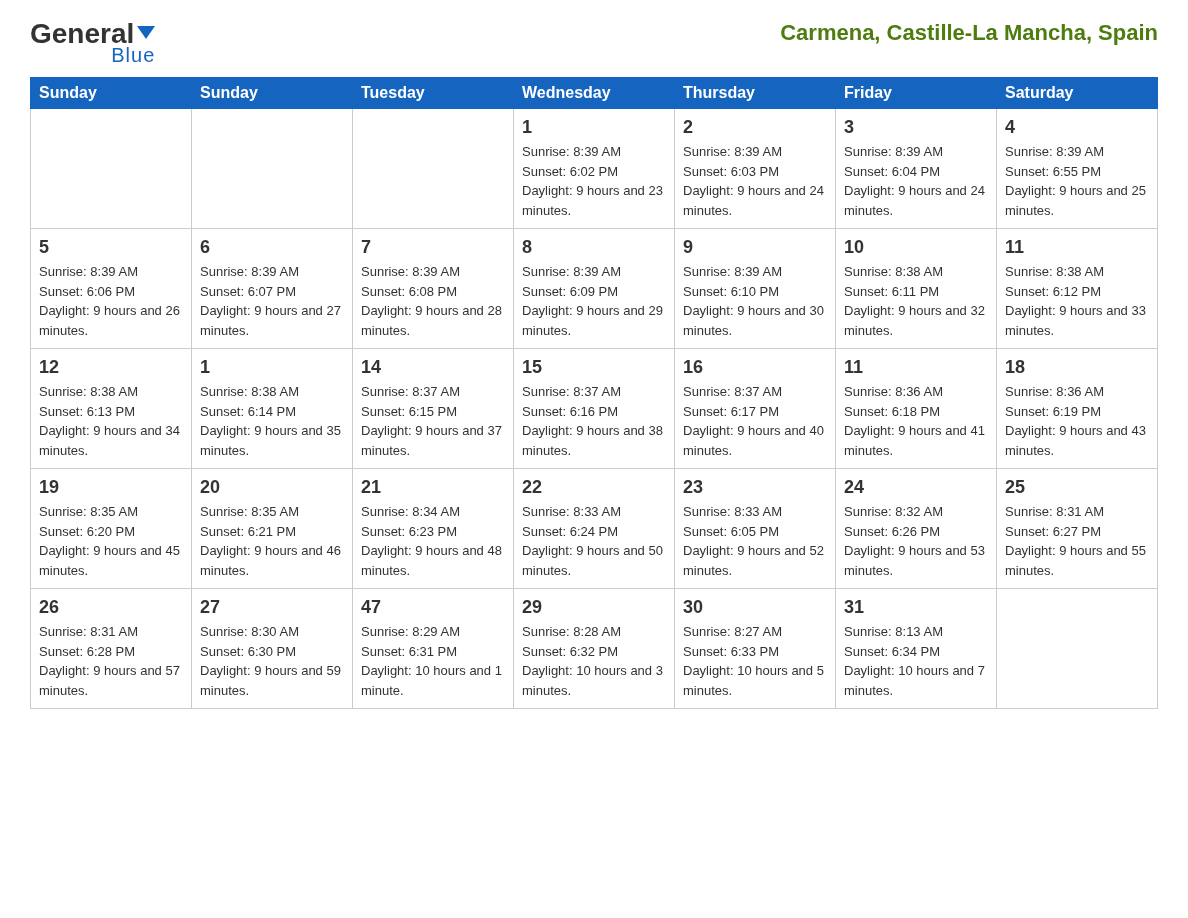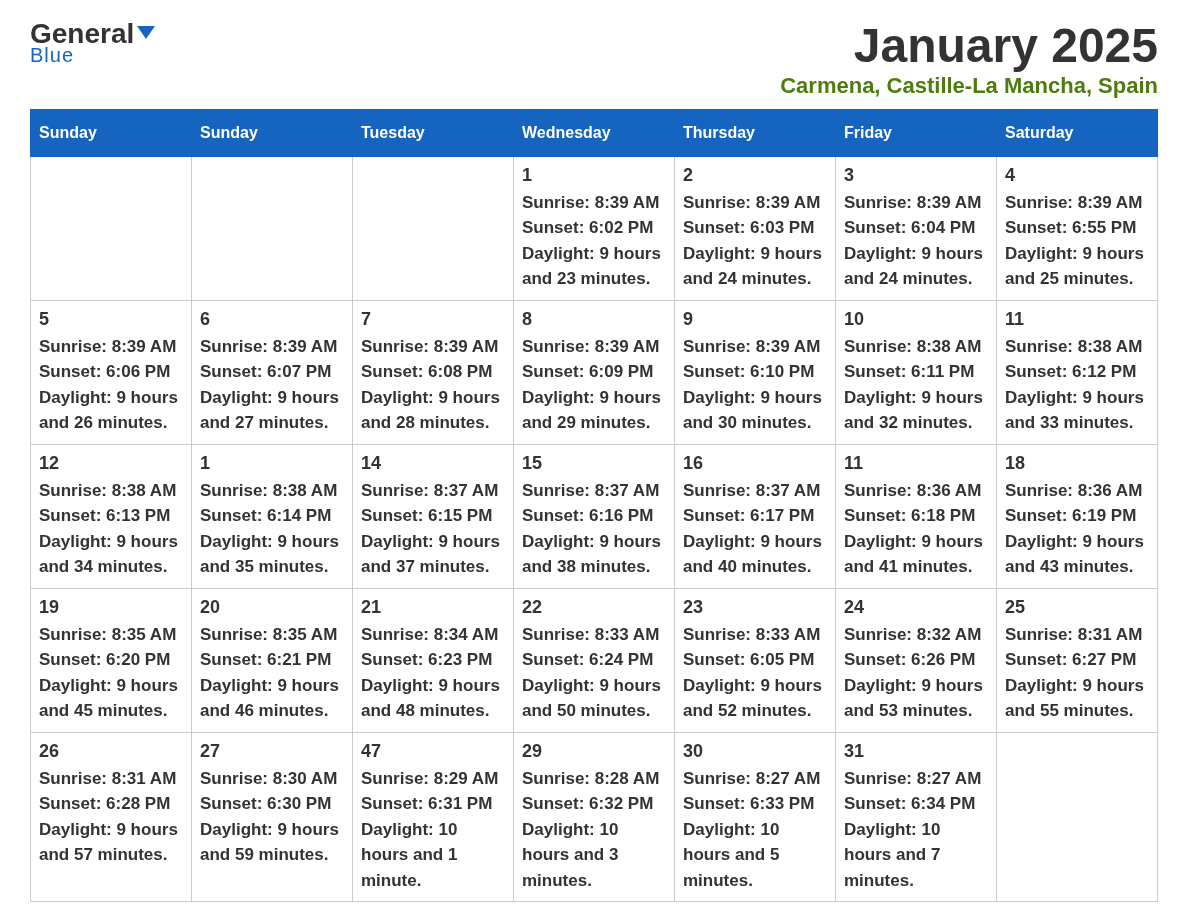--- a/index.html
+++ b/index.html
@@ -12,21 +12,21 @@
     }
     .header {
       display: flex;
       justify-content: space-between;
       align-items: flex-start;
       margin-bottom: 10px;
     }
     .logo {
       display: flex;
       flex-direction: column;
-      align-items: flex-start;
+      align-items: flex-end;
     }
     .logo-text {
       font-size: 28px;
       font-weight: bold;
       color: #333;
       line-height: 1;
     }
     .logo-blue-line {
       color: #1565c0;
       font-size: 20px;
@@ -49,65 +49,63 @@
       color: #4d7c0f;
     }
     table {
       width: 100%;
       border-collapse: collapse;
       margin-top: 10px;
     }
     thead tr th {
       background-color: #1565c0;
       color: white;
-      padding: 14px 8px;
+      padding: 6px 8px;
       font-size: 16px;
       font-weight: bold;
       text-align: left;
       border: 1px solid #1565c0;
     }
     tbody tr td {
       border: 1px solid #ccc;
       vertical-align: top;
       padding: 8px;
       width: calc(100% / 7);
       min-height: 100px;
     }
     .day-number {
       font-size: 18px;
       font-weight: bold;
       color: #333;
       display: block;
       margin-bottom: 4px;
     }
     .day-info {
-      font-size: 17px;
+      font-size: 13px;
       color: #333;
       line-height: 1.5;
-      font-weight: bold;
     }
     tbody tr:nth-child(odd) td {
       background-color: #fff;
     }
     tbody tr td.empty {
       background-color: #fff;
     }
   </style>
 </head>
 <body>
 
 <div class="header">
   <div class="logo">
     <div class="logo-text">
       <span style="color:#333;">General</span><span style="display:inline-block;width:0;height:0;border-left:9px solid transparent;border-right:9px solid transparent;border-top:13px solid #1565c0;margin-left:3px;vertical-align:middle;position:relative;top:-3px;"></span>
     </div>
     <div class="logo-blue-line">Blue</div>
   </div>
   <div class="title-block">
-    <h1>January 2025</h1>
     <h2>Carmena, Castille-La Mancha, Spain</h2>
   </div>
 </div>
 
 <table>
   <thead>
     <tr>
       <th>Sunday</th>
       <th>Sunday</th>
       <th>Tuesday</th>
@@ -305,20 +303,20 @@
 Daylight: 10 hours and 3 minutes.</div>
         </td>
         <td>
           <span class="day-number">30</span>
           <div class="day-info">Sunrise: 8:27 AM
 Sunset: 6:33 PM
 Daylight: 10 hours and 5 minutes.</div>
         </td>
         <td>
           <span class="day-number">31</span>
-          <div class="day-info">Sunrise: 8:27 AM
+          <div class="day-info">Sunrise: 8:13 AM
 Sunset: 6:34 PM
 Daylight: 10 hours and 7 minutes.</div>
         </td>
         <td class="empty"></td>
       </tr>
     </tbody>
 </table>
 
 </body></html>

